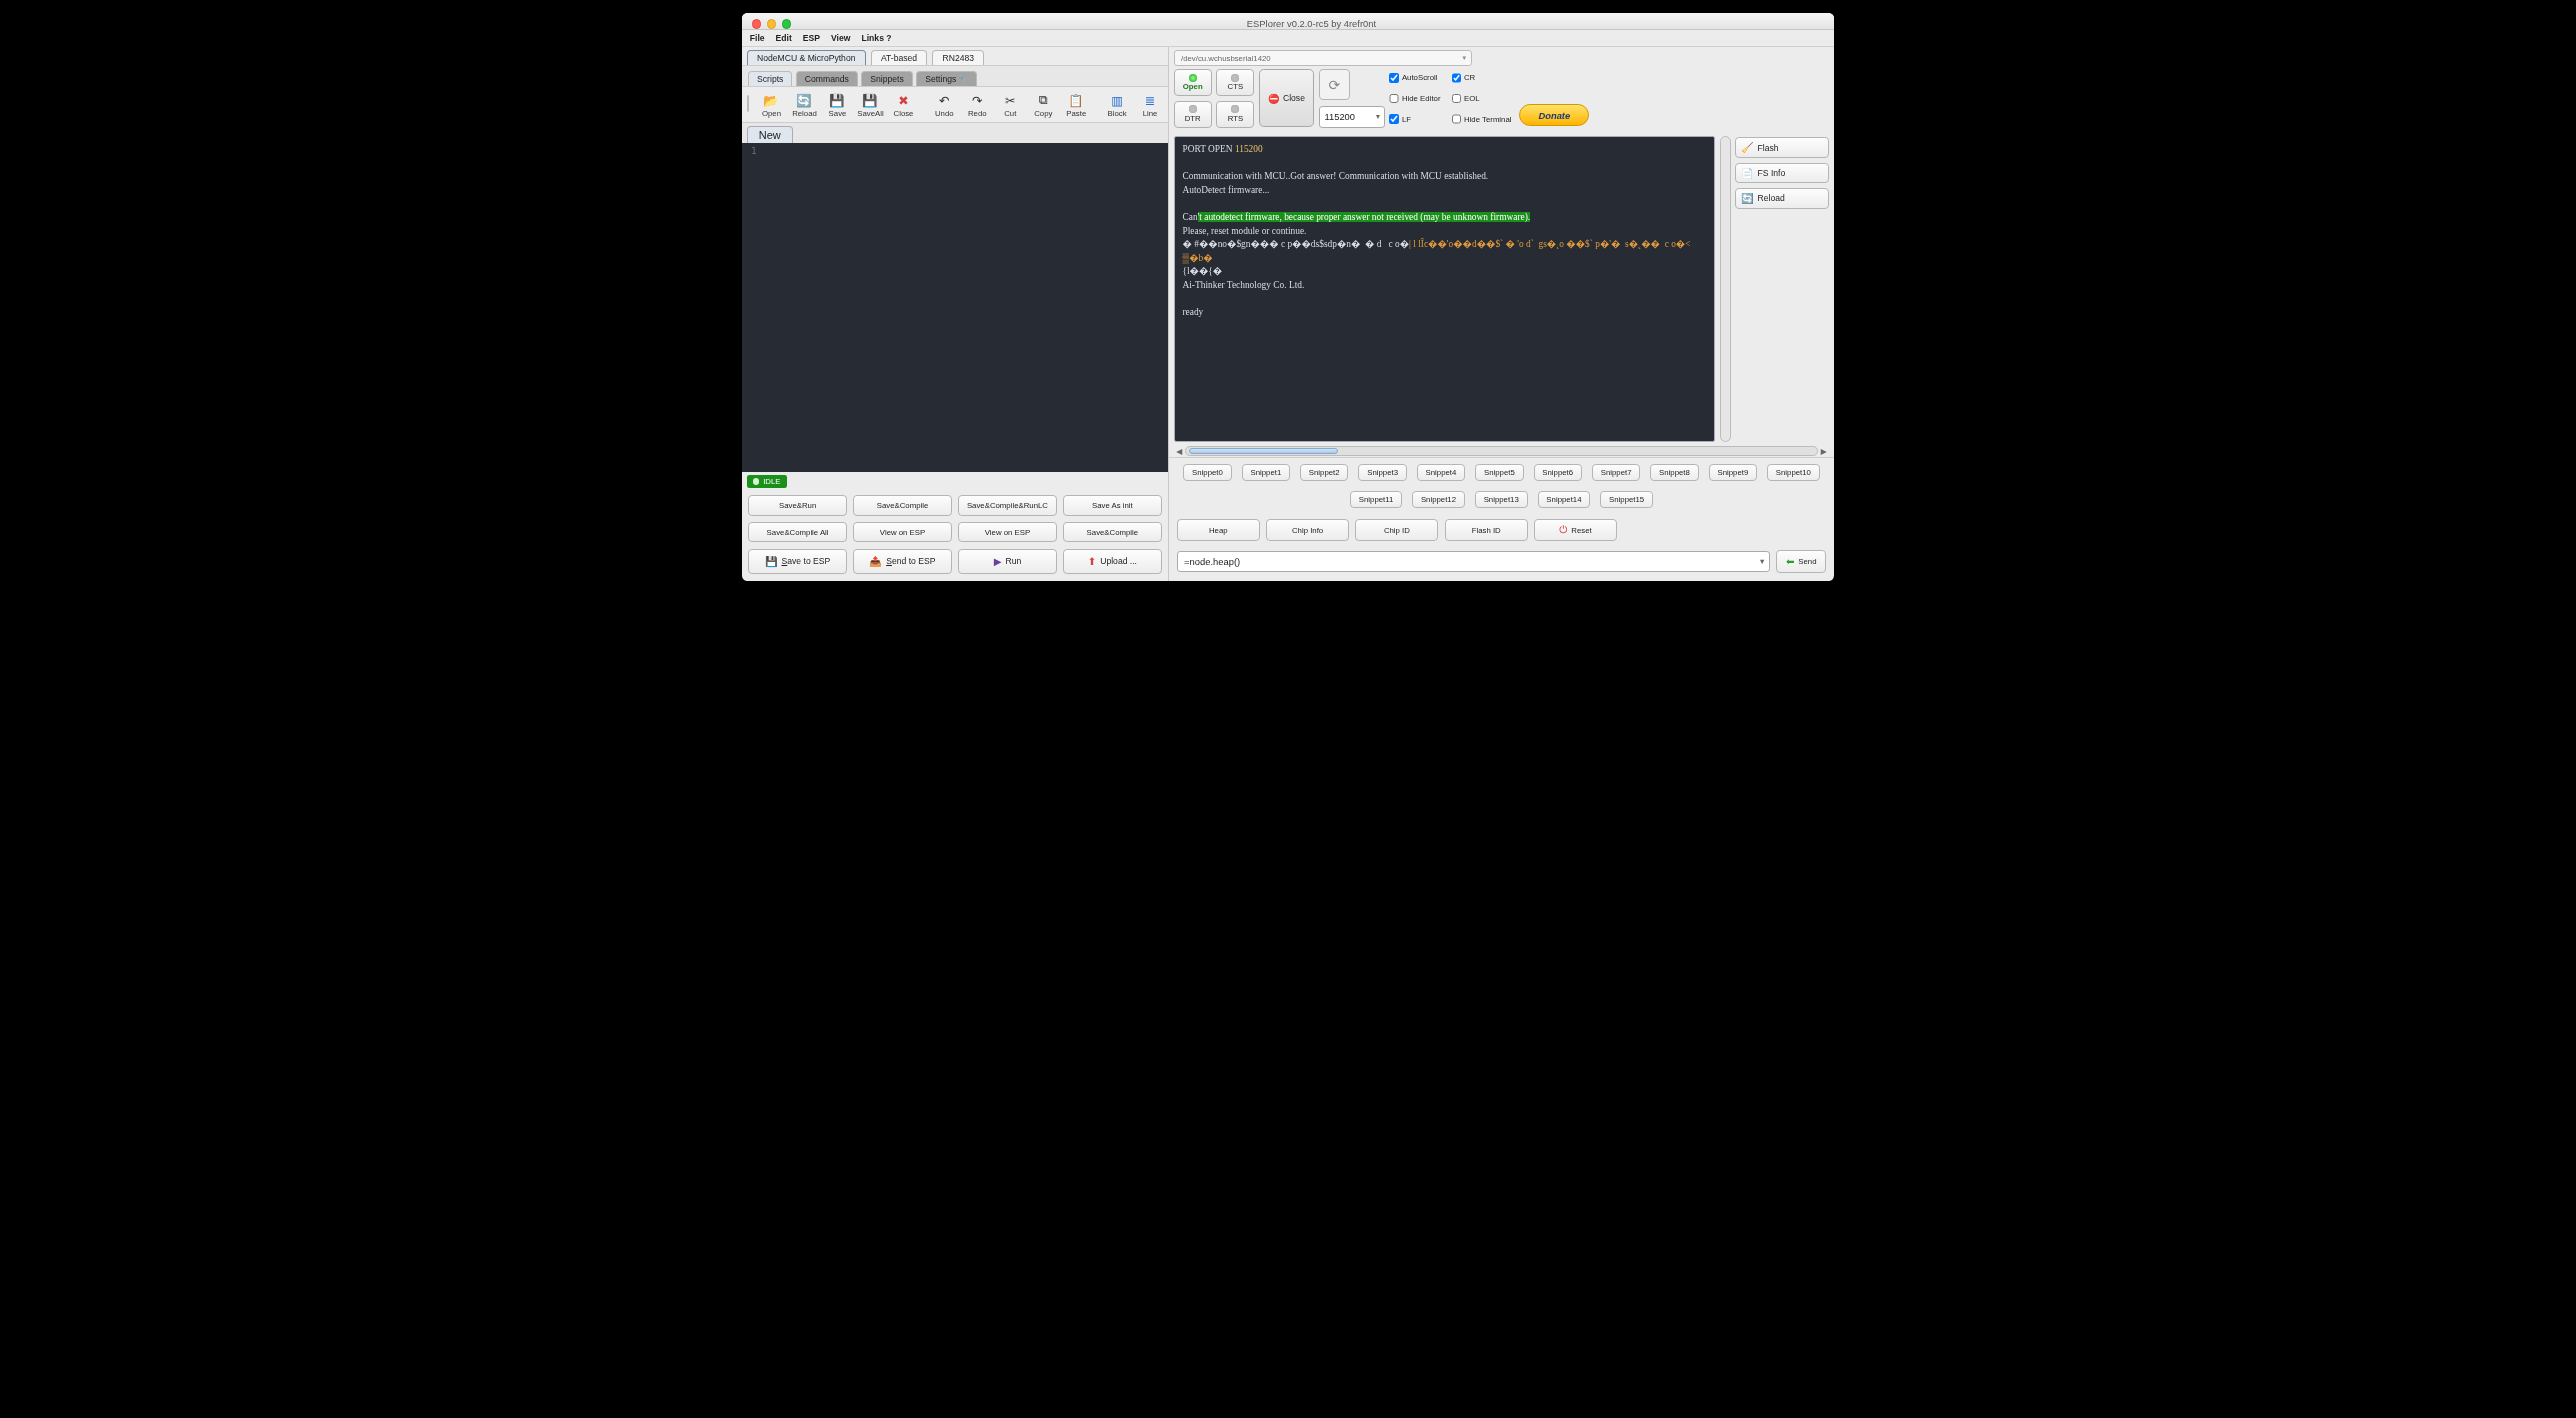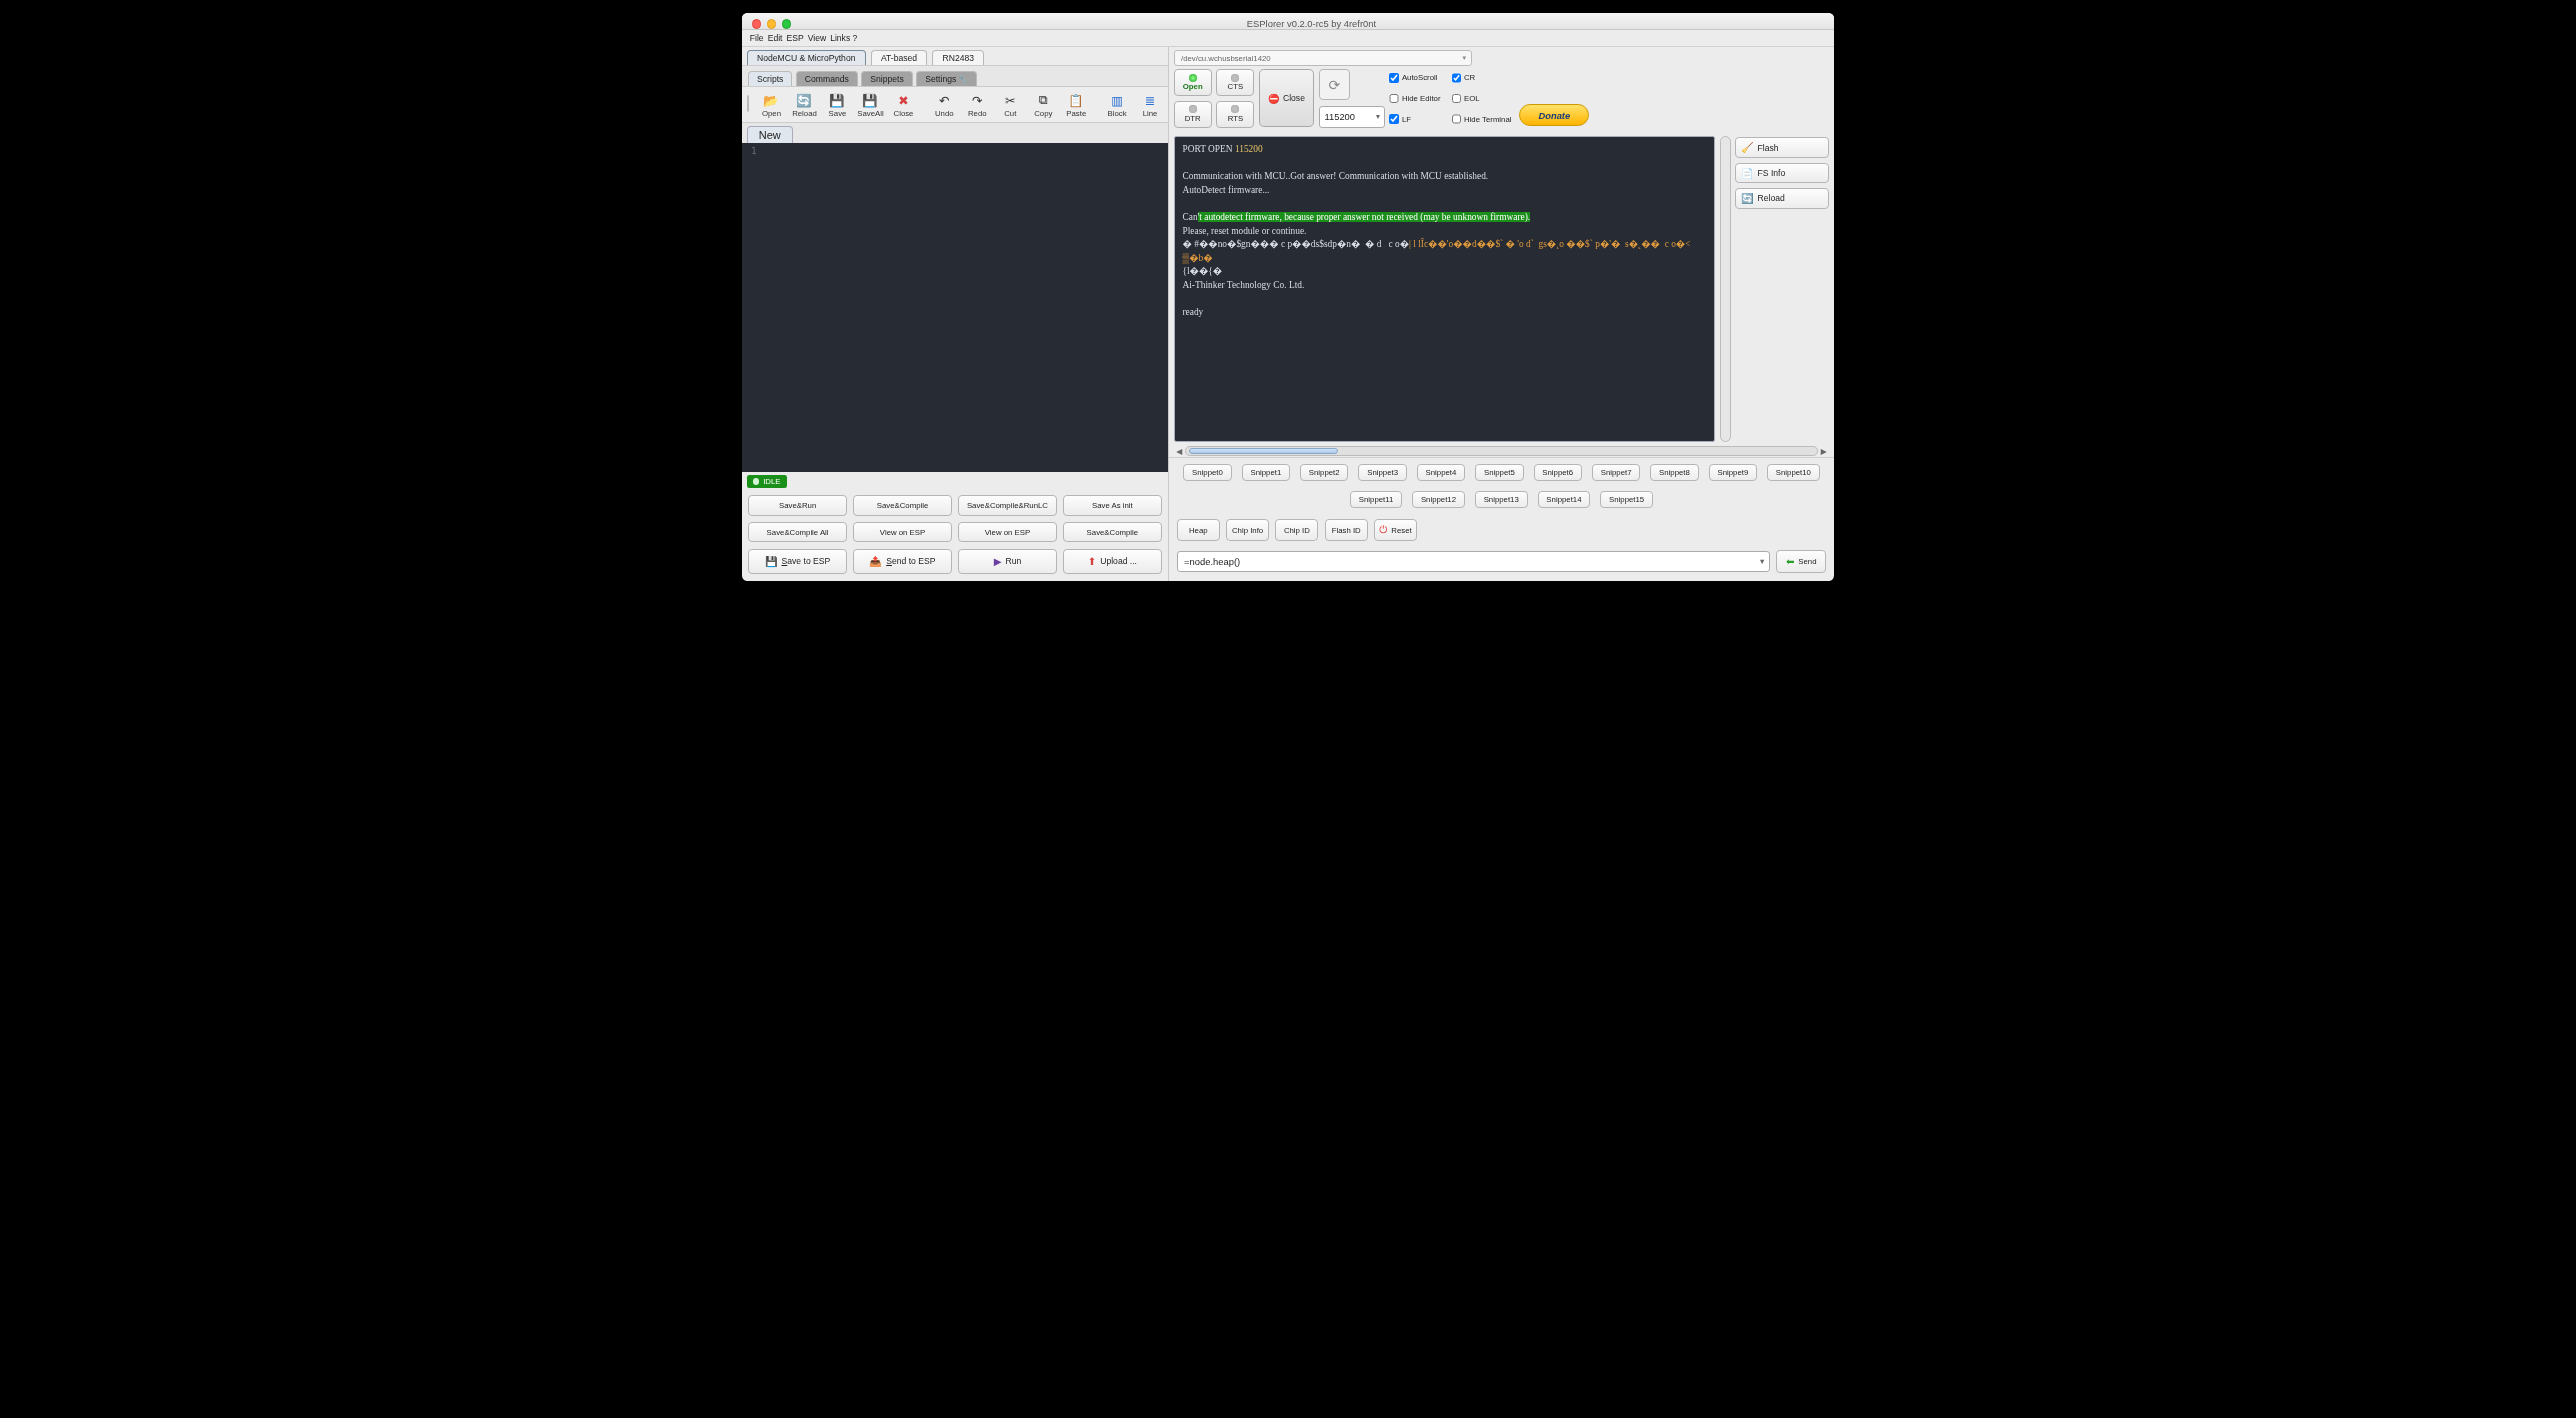--- a/index.html
+++ b/index.html
@@ -6,21 +6,21 @@
   body { background: #000; font-family: "Lucida Grande", Helvetica, Arial, sans-serif; font-size: 8.6px; color: #222; display: flex; align-items: flex-start; justify-content: center; }
   .viewport { width: 1147px; height: 626px; background: #000; position: relative; padding: 12.5px 0 0 0; }
   .window { width: 1092px; height: 568px; margin: 0 auto; background: #ececec; border-radius: 5.5px; box-shadow: 0 4.7px 19px rgba(0,0,0,.6); overflow: hidden; display: flex; flex-direction: column; }
   .titlebar { height: 17px; background: linear-gradient(#f6f6f6,#e4e4e4); display: flex; align-items: flex-end; padding: 0 10px; border-bottom: 0.8px solid #c6c6c6; font-size: 9.4px; }
   .tl-buttons { display: flex; gap: 5.5px; margin-right: 7.8px; }
   .tl-dot { width: 9.4px; height: 9.4px; border-radius: 50%; }
   .tl-close { background: #ff5f57; border: 0.4px solid #e24640; }
   .tl-min { background: #ffbd2e; border: 0.4px solid #dfa023; }
   .tl-max { background: #28c940; border: 0.4px solid #1ba52d; }
   .titlebar .title { flex: 1; text-align: center; color: #555; font-size: 9.4px; }
-  .menubar { height: 17px; background: #ececec; display: flex; align-items: center; gap: 4px; padding: 0 7.8px; border-bottom: 0.8px solid #d0d0d0; }
+  .menubar { height: 17px; background: #ececec; display: flex; align-items: center; gap: 11px; padding: 0 7.8px; border-bottom: 0.8px solid #d0d0d0; font-weight: bold; }
   .menubar span { cursor: default; }
   .body { flex: 1; display: flex; min-height: 0; }
   .left-pane { width: 427px; display: flex; flex-direction: column; border-right: 0.8px solid #c9c9c9; }
   .right-pane { flex: 1; display: flex; flex-direction: column; min-width: 0; }
   
   .tabs-row { display: flex; gap: 4.7px; padding: 3.1px 4.7px 0 4.7px; }
   .tab { background: #f5f5f5; border: 0.8px solid #b8b8b8; border-bottom: none; border-radius: 3.9px 3.9px 0 0; padding: 2.3px 9.4px; font-size: 8.6px; cursor: default; }
   .tab.active { background: #e3e8ee; border-color: #789; }
   .sub-tabs { display: flex; gap: 3.9px; padding: 4.7px 6.3px 0 6.3px; background: #e7e7e7; border-top: 0.8px solid #ccc; }
   .sub-tab { background: #a3a3a3; border: 0.8px solid #bbb; border-bottom: none; border-radius: 3.9px 3.9px 0 0; padding: 2.3px 7.8px; font-size: 8.6px; }
@@ -72,21 +72,21 @@
   .term-scroll-v { width: 11px; background: #e6e6e6; border: 0.8px solid #bbb; border-radius: 5.5px; }
   .side-actions { width: 94px; display: flex; flex-direction: column; gap: 4.7px; padding-top: 1.6px; }
   .side-actions .btn { padding: 3.9px 4.7px; font-size: 8.6px; justify-content: flex-start; }
   .hscroll { height: 11px; margin: 0 4.7px; display: flex; align-items: center; }
   .hscroll .track { flex: 1; height: 9.4px; background: #e0e0e0; border: 0.8px solid #bbb; border-radius: 4.7px; position: relative; }
   .hscroll .thumb { position: absolute; left: 3.1px; top: 0.8px; width: 149px; height: 6.3px; background: linear-gradient(#cfe4f7,#a9c9e8); border: 0.8px solid #89a9c8; border-radius: 3.9px; }
   .hscroll .arrow { width: 11px; text-align: center; color: #666; font-size: 7.8px; }
   .snippets { display: flex; flex-wrap: wrap; gap: 10px; padding: 6.3px 7.8px; justify-content: center; border-top: 0.8px solid #cfcfcf; }
   .snippets .btn { padding: 3.1px 7.8px; font-size: 7.8px; }
   .cmd-row { display: flex; gap: 6.3px; padding: 4.7px 7.8px; justify-content: flex-start; }
-  .cmd-row .btn { width: 43px; padding: 3.9px 0; font-size: 7.8px; }
+  .cmd-row .btn { width: 83px; padding: 3.9px 0; font-size: 7.8px; }
   .cmd-row .btn.reset .ico { color: #d33; }
   .send-row { display: flex; gap: 6.3px; padding: 4.7px 7.8px 7.8px 7.8px; align-items: center; }
   .send-input { flex: 1; border: 0.8px solid #aaa; border-radius: 3.1px; background: #fff; padding: 3.9px 15.7px 3.9px 6.3px; font-size: 9.4px; position: relative; }
   .send-input::after { content: "▾"; position: absolute; right: 4.7px; top: 3.9px; color: #666; font-size: 8.6px; }
   .send-btn { width: 50px; }
   .ico-green { color: #2a9d2a; }
   .ico-blue { color: #2a6fd1; }
   .ico-purple { color: #6b3fa0; }
   .ico-orange { color: #d8842c; }
   .ico-red { color: #d64040; }

